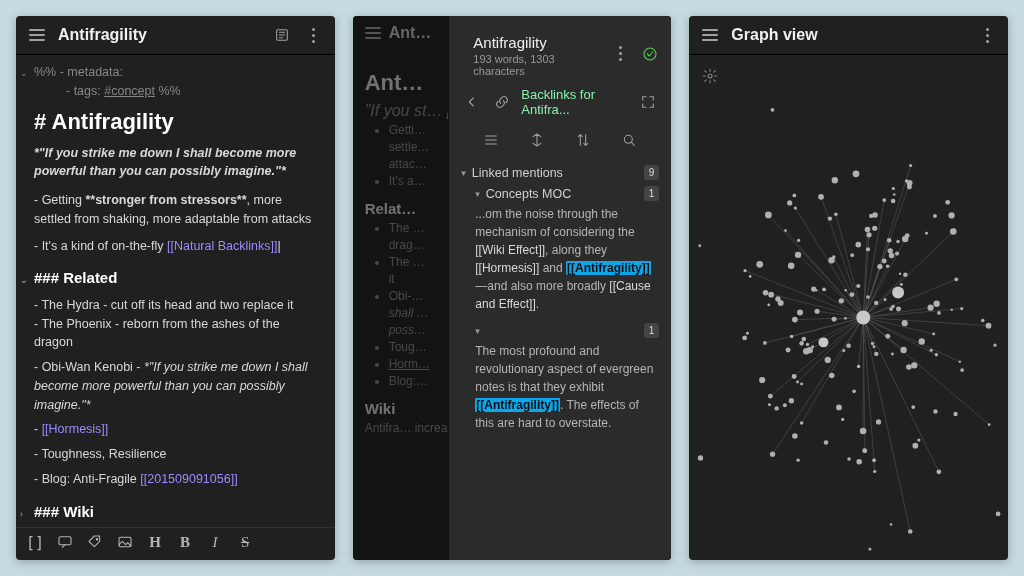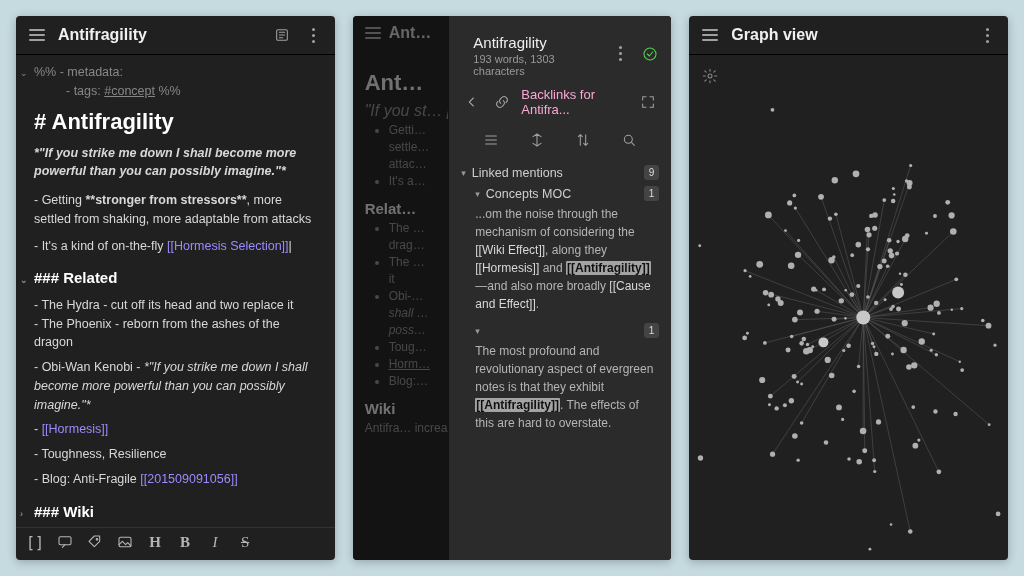--- a/index.html
+++ b/index.html
@@ -75,29 +75,29 @@
   .overlay {
     position:absolute; top:0; right:0; bottom:0; width:70%;
     background:#2b2b2b; border-left:1px solid #111;
     display:flex; flex-direction:column;
   }
   .ov-head { padding:10px 14px 6px; }
   .ov-title { font-size:15px; color:#eee; font-weight:500; }
   .ov-sub { font-size:11px; color:#9a9a9a; margin-top:2px; }
   .ov-toprow { display:flex; align-items:center; gap:8px; padding:0 10px; }
   .ov-check { color:#52d052; }
-  .ov-crumb { display:flex; align-items:center; gap:8px; padding:4px 12px 8px; color:#f9a8d4; font-size:13px; }
+  .ov-crumb { display:flex; align-items:center; gap:8px; padding:4px 12px 8px; color:#86efac; font-size:13px; }
   .ov-tools { display:flex; gap:24px; justify-content:center; padding:4px 0 8px; color:#b0b0b0; }
   .ov-body { flex:1 1 auto; overflow-y:auto; padding:0 12px 10px; font-size:12px; }
   .sect { display:flex; align-items:center; gap:6px; color:#cfcfcf; margin:6px 0 4px; font-size:12.5px; }
   .sect .count { margin-left:auto; background:#444; color:#ddd; font-size:10px; padding:0 5px; border-radius:3px; line-height:15px; }
   .sect .tri { color:#999; font-size:9px; }
   .subitem { margin-left:14px; }
   .note-body { color:#b5b5b5; margin:2px 0 10px 14px; line-height:1.5; }
-  .hl { background:#a3a3a3; color:#111; padding:0 1px; border-radius:1px; font-weight:600; }
+  .hl { background:#0ea5e9; color:#111; padding:0 1px; border-radius:1px; font-weight:600; }
   .wlink { color:#d8d8d8; }
 
   
   .graph-wrap { flex:1 1 auto; position:relative; }
   .gear { position:absolute; top:10px; left:10px; color:#888; }
   svg.graph { width:100%; height:100%; }
   .node { fill:#b0b0b0; }
   .node.big { fill:#c8c8c8; }
   .edge { stroke:#555; stroke-width:.6; }
 
@@ -132,21 +132,21 @@
       </span>
   </div>
 
   <div class="editor">
     <div class="meta"><span class="fold">⌄</span><span>%% - metadata:</span></div>
     <div class="meta" style="padding-left:32px;"><span>- tags:</span> <span class="tag">#concept</span> <span>%%</span></div>
     <div class="h1line"># Antifragility</div>
     <div class="em bold">*"If you strike me down I shall become more powerful than you can possibly imagine."*</div>
     <div style="height:10px"></div>
     <div><span>- Getting </span><span class="bold">**stronger from stressors**</span><span>, more settled from shaking, more adaptable from attacks</span></div>
-    <div style="margin-top:8px;"><span>- It's a kind of on-the-fly </span><span class="link">[[Hormesis Selection]]</span><span>|</span></div>
+    <div style="margin-top:8px;"><span>- It's a kind of on-the-fly </span><span class="link">[[Natural Backlinks]]</span><span>|</span></div>
 
     <div class="h3line"><span class="fold">⌄</span><span>### Related</span></div>
     <div style="margin-top:6px;">- The Hydra - cut off its head and two replace it</div>
     <div>- The Phoenix - reborn from the ashes of the dragon</div>
     <div style="margin-top:6px;"><span>- Obi-Wan Kenobi - </span><span class="em">*"If you strike me down I shall become more powerful than you can possibly imagine."*</span></div>
     <div style="margin-top:6px;"><span>- </span><span class="link">[[Hormesis]]</span></div>
     <div style="margin-top:6px;">- Toughness, Resilience</div>
     <div style="margin-top:6px;"><span>- Blog: Anti-Fragile </span><span class="link">[[201509091056]]</span></div>
 
     <div class="h3line"><span class="fold">›</span><span>### Wiki</span></div>

